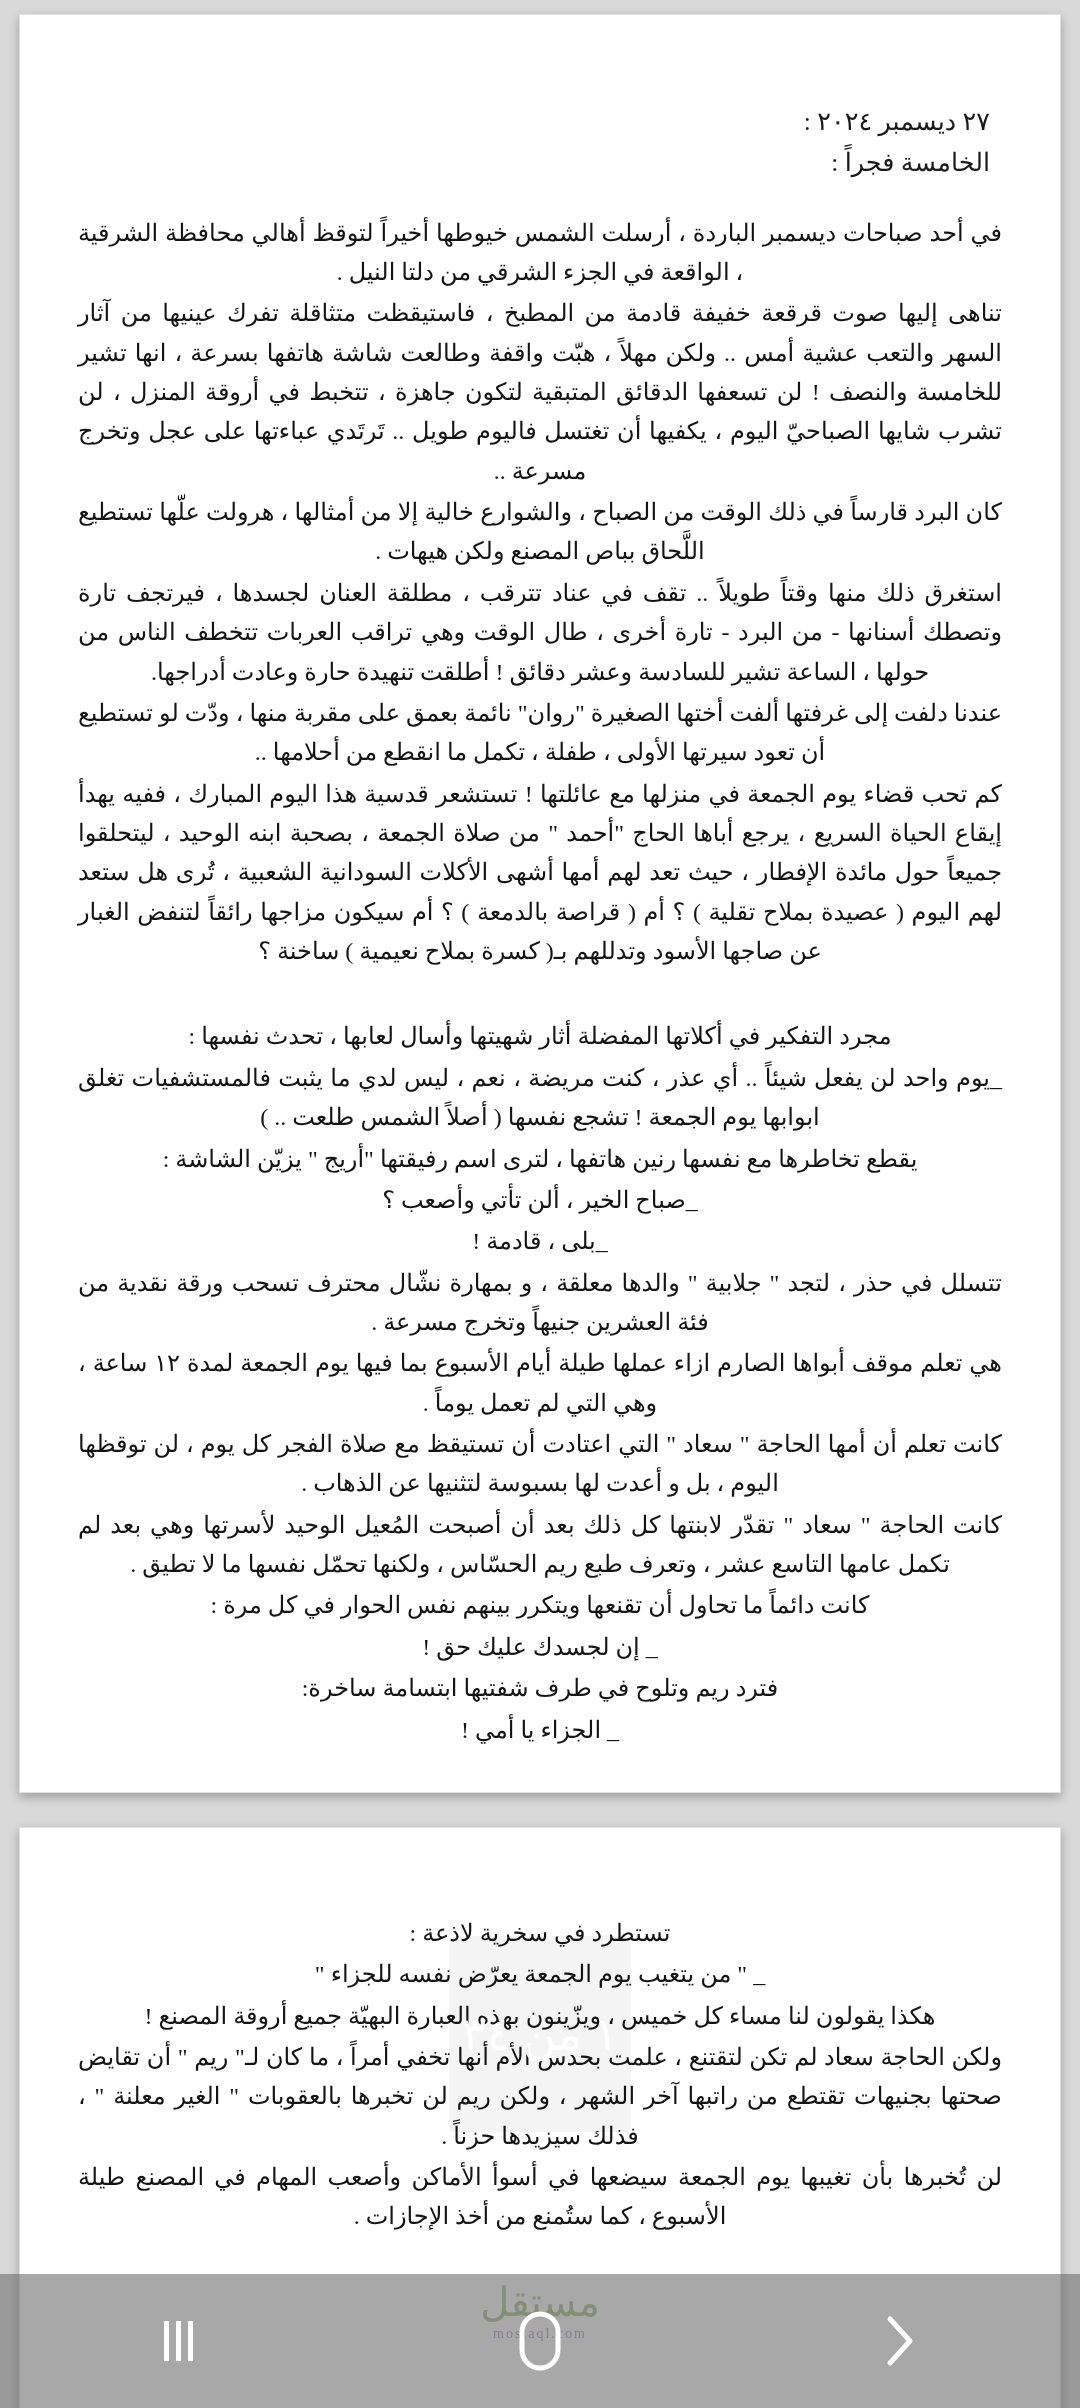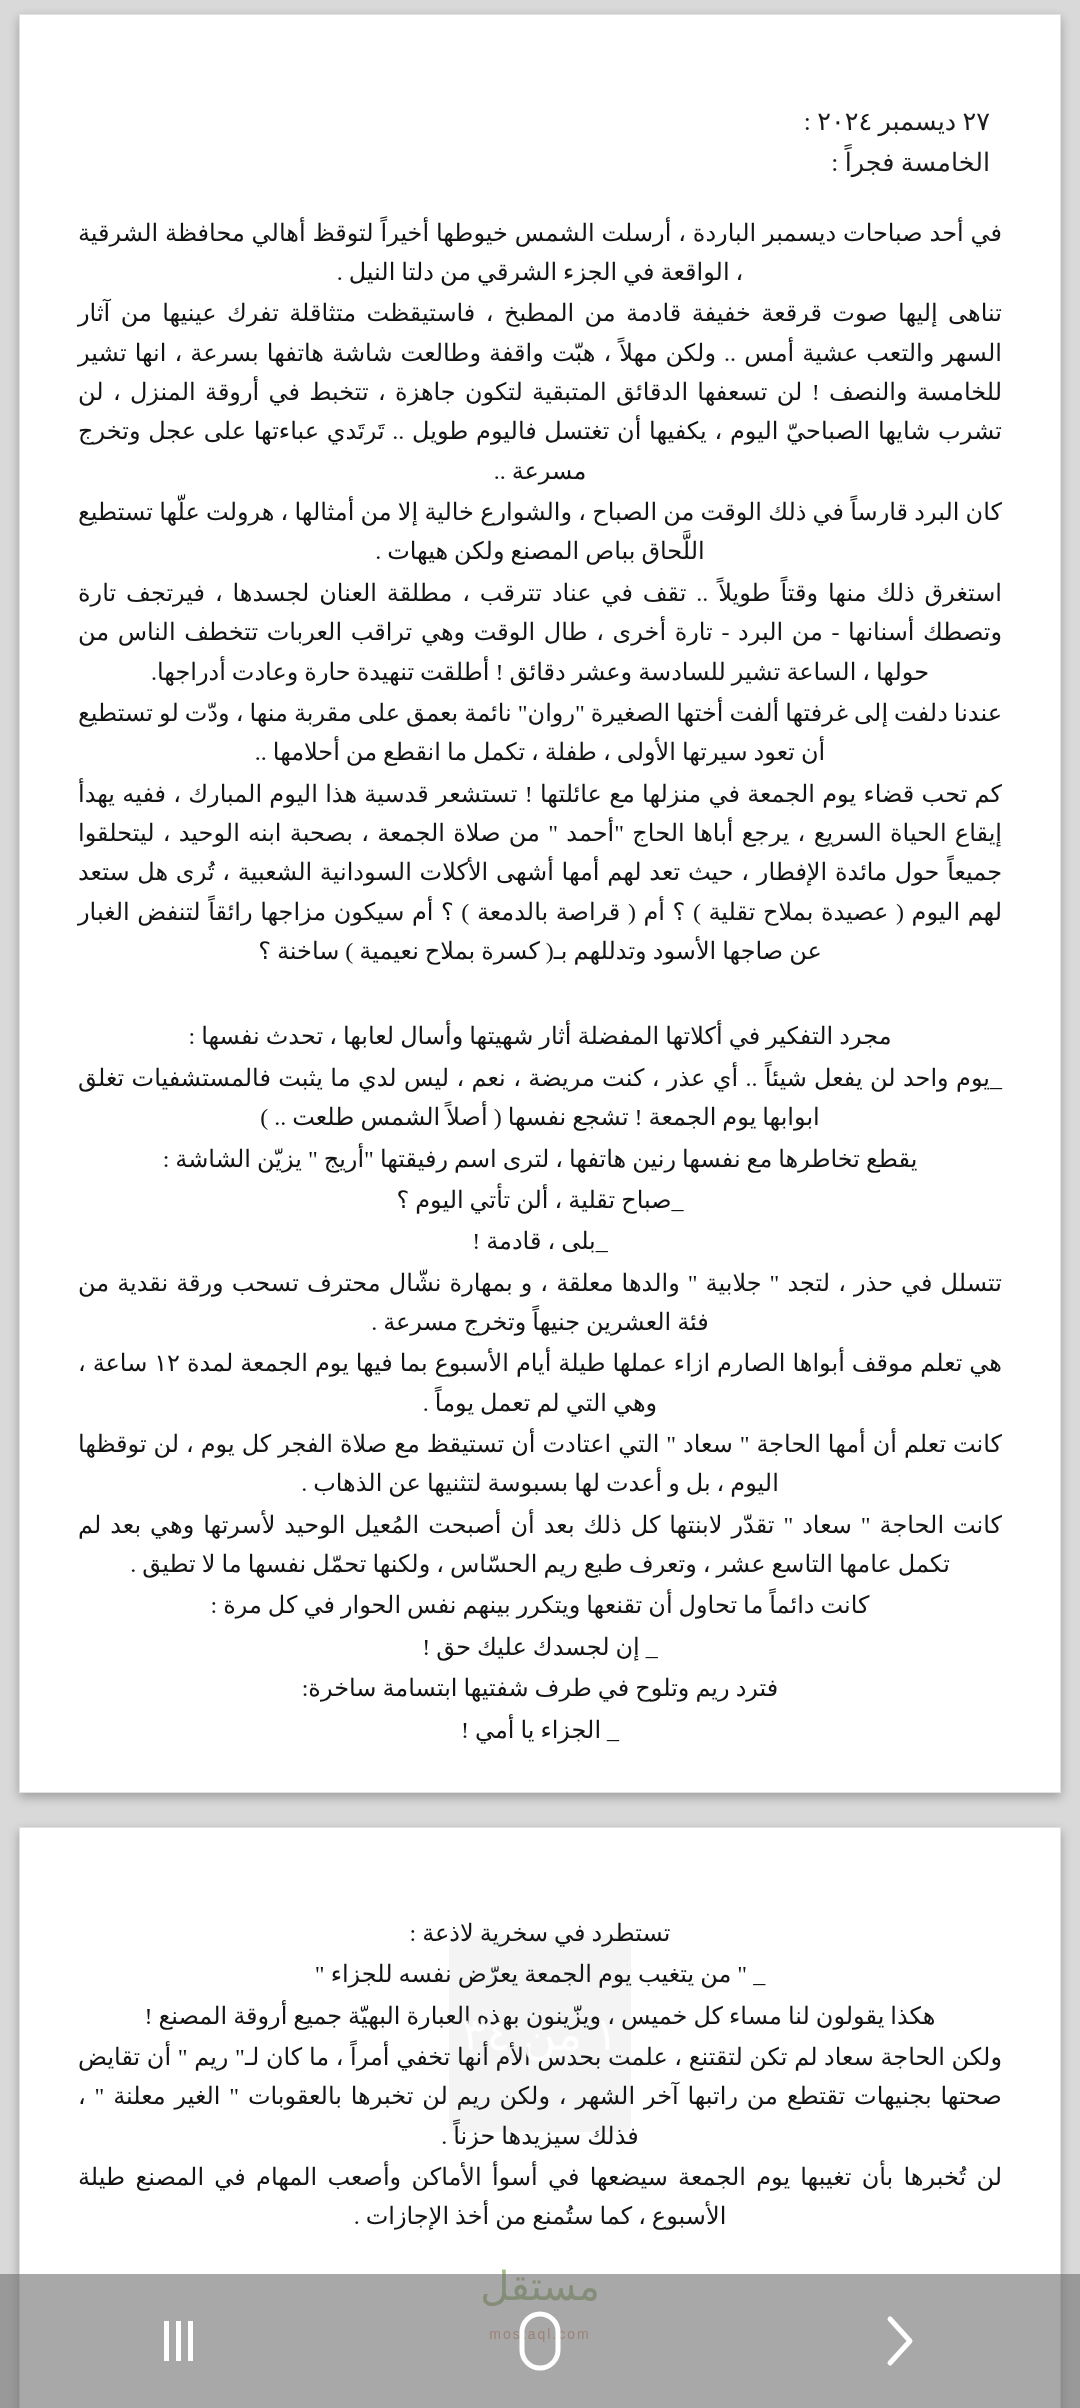--- a/index.html
+++ b/index.html
@@ -127,24 +127,24 @@
   }
   #brand-watermark .brand-ar {
     font-size: 40px;
     color: #4d7c0f;
     font-family: "Liberation Sans", sans-serif;
     line-height: 1;
     letter-spacing: 1px;
   }
   #brand-watermark .brand-en {
     font-size: 14px;
-    color: #c2410c;
-    font-family: Liberation Sans, sans-serif;
+    color: #4c1d95;
+    font-family: Liberation Serif, serif;
     letter-spacing: 2px;
-    margin-top: 20px;
+    margin-top: 4px;
   }
 </style>
 </head>
 <body>
 
 <div id="viewer">
 
   <div class="page" id="page-1">
 
     <div class="meta-block">
@@ -157,21 +157,21 @@
     <p class="para">كان البرد قارساً في ذلك الوقت من الصباح ، والشوارع خالية إلا من أمثالها ، هرولت علّها تستطيع اللَّحاق بباص المصنع  ولكن هيهات .</p>
     <p class="para">استغرق ذلك منها وقتاً طويلاً .. تقف في عناد تترقب  ، مطلقة العنان لجسدها ، فيرتجف تارة وتصطك أسنانها - من البرد - تارة أخرى ،  طال الوقت وهي تراقب العربات  تتخطف الناس من حولها ، الساعة تشير للسادسة وعشر دقائق !  أطلقت تنهيدة حارة وعادت أدراجها.</p>
     <p class="para">عندنا دلفت إلى غرفتها ألفت أختها الصغيرة  "روان" نائمة بعمق على مقربة منها ، ودّت لو تستطيع أن تعود سيرتها الأولى ، طفلة ، تكمل ما انقطع من أحلامها ..</p>
     <p class="para">كم تحب قضاء يوم الجمعة في منزلها مع عائلتها ! تستشعر قدسية هذا اليوم المبارك ، ففيه يهدأ إيقاع الحياة السريع ، يرجع أباها الحاج "أحمد " من صلاة الجمعة ، بصحبة ابنه الوحيد ، ليتحلقوا جميعاً حول مائدة الإفطار ، حيث تعد لهم أمها أشهى الأكلات السودانية الشعبية ، تُرى هل ستعد لهم اليوم ( عصيدة بملاح تقلية ) ؟ أم ( قراصة بالدمعة ) ؟ أم سيكون مزاجها رائقاً لتنفض الغبار عن صاجها الأسود وتدللهم بـ( كسرة بملاح نعيمية ) ساخنة ؟</p>
 
     <div class="gap-md"></div>
 
     <p class="para solo">مجرد التفكير في أكلاتها المفضلة أثار شهيتها وأسال لعابها ، تحدث نفسها :</p>
     <p class="para">_يوم واحد لن يفعل شيئاً .. أي عذر ، كنت مريضة ،  نعم ، ليس لدي ما يثبت فالمستشفيات تغلق ابوابها يوم الجمعة ! تشجع نفسها ( أصلاً الشمس طلعت .. )</p>
     <p class="para solo">يقطع تخاطرها مع نفسها رنين هاتفها ، لترى اسم رفيقتها  "أريج " يزيّن الشاشة :</p>
-    <p class="para solo">_صباح تقلية ، ألن تأتي اليوم ؟</p>
+    <p class="para solo">_صباح الخير ، ألن تأتي وأصعب ؟</p>
     <p class="para solo">_بلى ، قادمة !</p>
     <p class="para">تتسلل في حذر ، لتجد " جلابية " والدها معلقة ، و  بمهارة نشّال محترف تسحب ورقة نقدية من فئة العشرين جنيهاً وتخرج مسرعة .</p>
     <p class="para">هي تعلم موقف أبواها الصارم ازاء عملها طيلة أيام الأسبوع بما فيها يوم الجمعة لمدة ١٢ ساعة ، وهي التي لم تعمل يوماً .</p>
     <p class="para">كانت تعلم أن أمها الحاجة " سعاد " التي اعتادت أن  تستيقظ مع صلاة الفجر كل يوم  ، لن توقظها اليوم ، بل و أعدت لها بسبوسة لتثنيها عن الذهاب .</p>
     <p class="para">كانت الحاجة " سعاد " تقدّر لابنتها كل ذلك بعد أن أصبحت المُعيل الوحيد لأسرتها وهي بعد لم تكمل عامها التاسع عشر ، وتعرف طبع ريم الحسّاس ، ولكنها تحمّل نفسها ما لا تطيق .</p>
     <p class="para solo">كانت دائماً ما تحاول أن تقنعها ويتكرر بينهم نفس الحوار في كل مرة :</p>
     <p class="para solo">_ إن لجسدك عليك حق !</p>
     <p class="para solo">فترد ريم وتلوح في طرف  شفتيها ابتسامة ساخرة:</p>
     <p class="para solo">_ الجزاء يا أمي !</p>
   </div>

